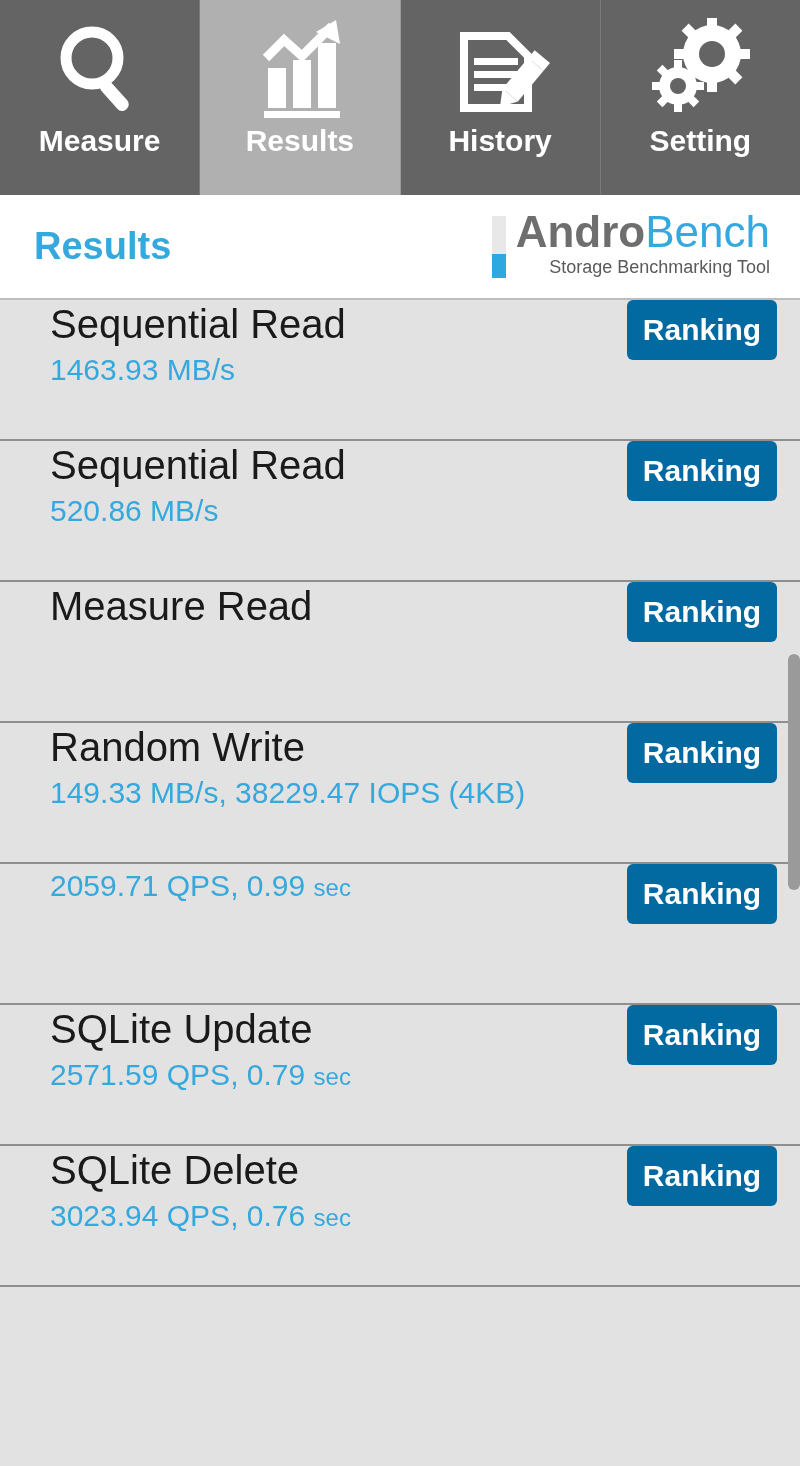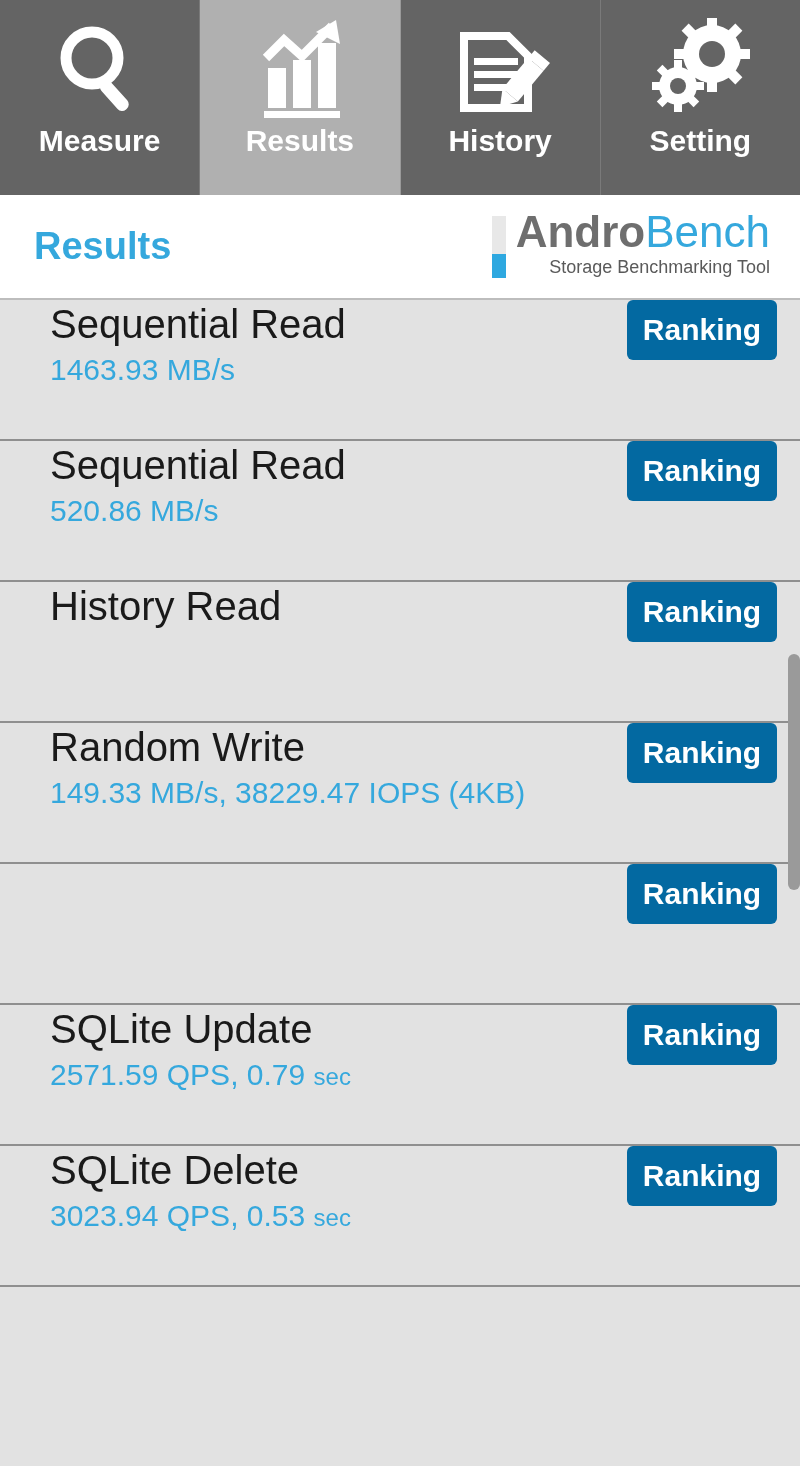--- a/index.html
+++ b/index.html
@@ -247,51 +247,52 @@
     <div class="row">
       <div class="row-text">
         <div class="row-title">Sequential Read</div>
         <div class="row-value"><span>520.86 MB/s</span><span class="unit-small"></span></div>
       </div>
       <button class="rank-btn">Ranking</button>
     </div>
 
     <div class="row">
       <div class="row-text">
-        <div class="row-title">History Read</div>
+        <div class="row-title">Measure Read</div>
       </div>
       <button class="rank-btn">Ranking</button>
     </div>
 
     <div class="row">
       <div class="row-text">
         <div class="row-title">Random Write</div>
         <div class="row-value"><span>149.33 MB/s, 38229.47 IOPS (4KB)</span><span class="unit-small"></span></div>
       </div>
       <button class="rank-btn">Ranking</button>
     </div>
 
     <div class="row">
       <div class="row-text">
+        <div class="row-value"><span>2059.71 QPS, 0.99 </span><span class="unit-small">sec</span></div>
       </div>
       <button class="rank-btn">Ranking</button>
     </div>
 
     <div class="row">
       <div class="row-text">
         <div class="row-title">SQLite Update</div>
         <div class="row-value"><span>2571.59 QPS, 0.79 </span><span class="unit-small">sec</span></div>
       </div>
       <button class="rank-btn">Ranking</button>
     </div>
 
     <div class="row">
       <div class="row-text">
         <div class="row-title">SQLite Delete</div>
-        <div class="row-value"><span>3023.94 QPS, 0.53 </span><span class="unit-small">sec</span></div>
+        <div class="row-value"><span>3023.94 QPS, 0.76 </span><span class="unit-small">sec</span></div>
       </div>
       <button class="rank-btn">Ranking</button>
     </div>
 
     <div class="list-filler"></div>
 
     <div class="scrollbar-track">
       <div class="scrollbar-thumb"></div>
     </div>
 

